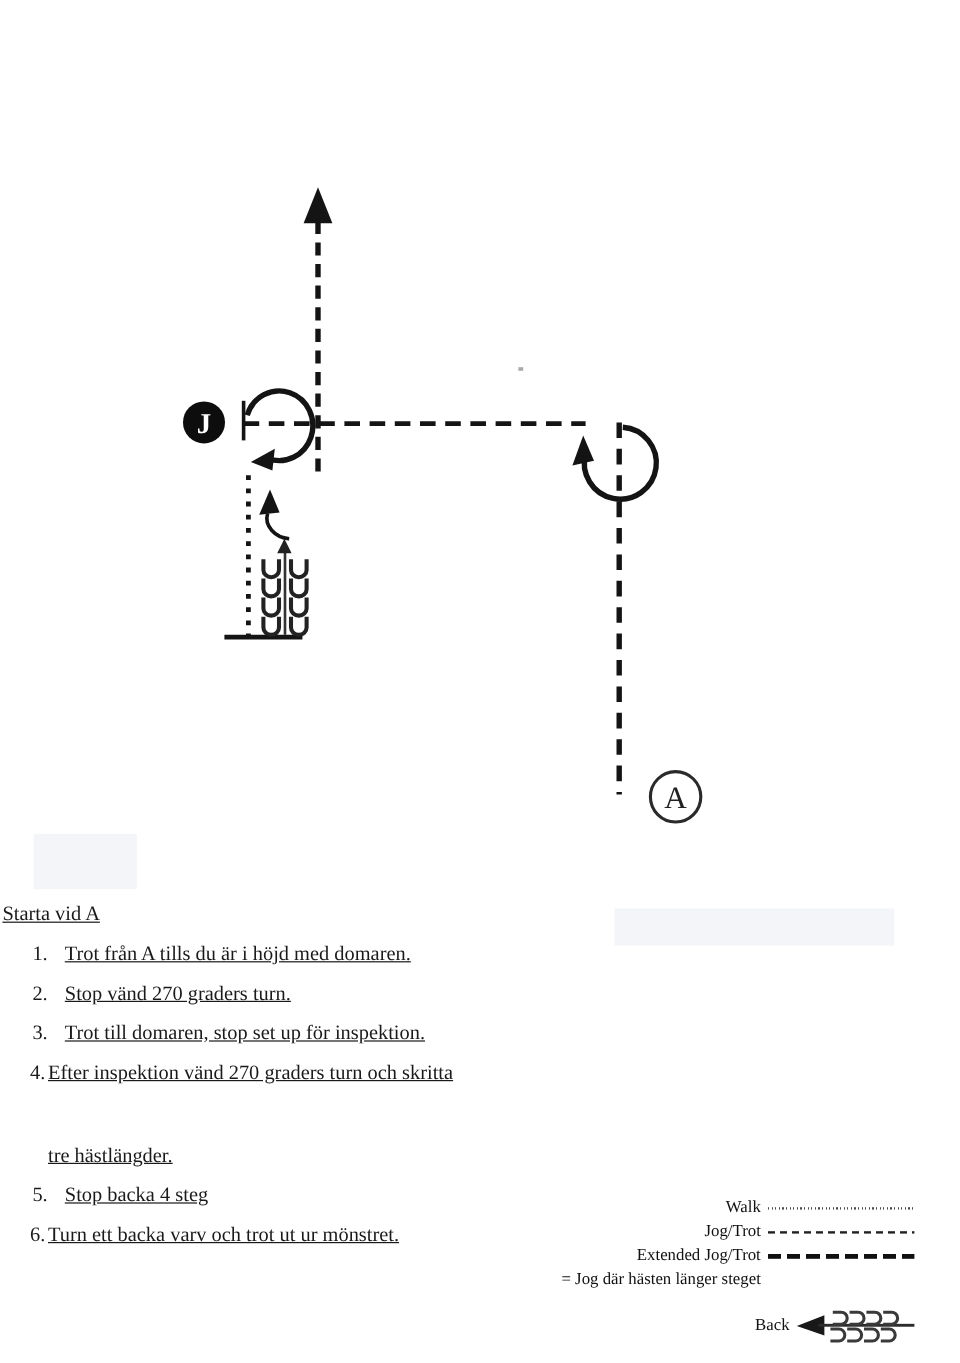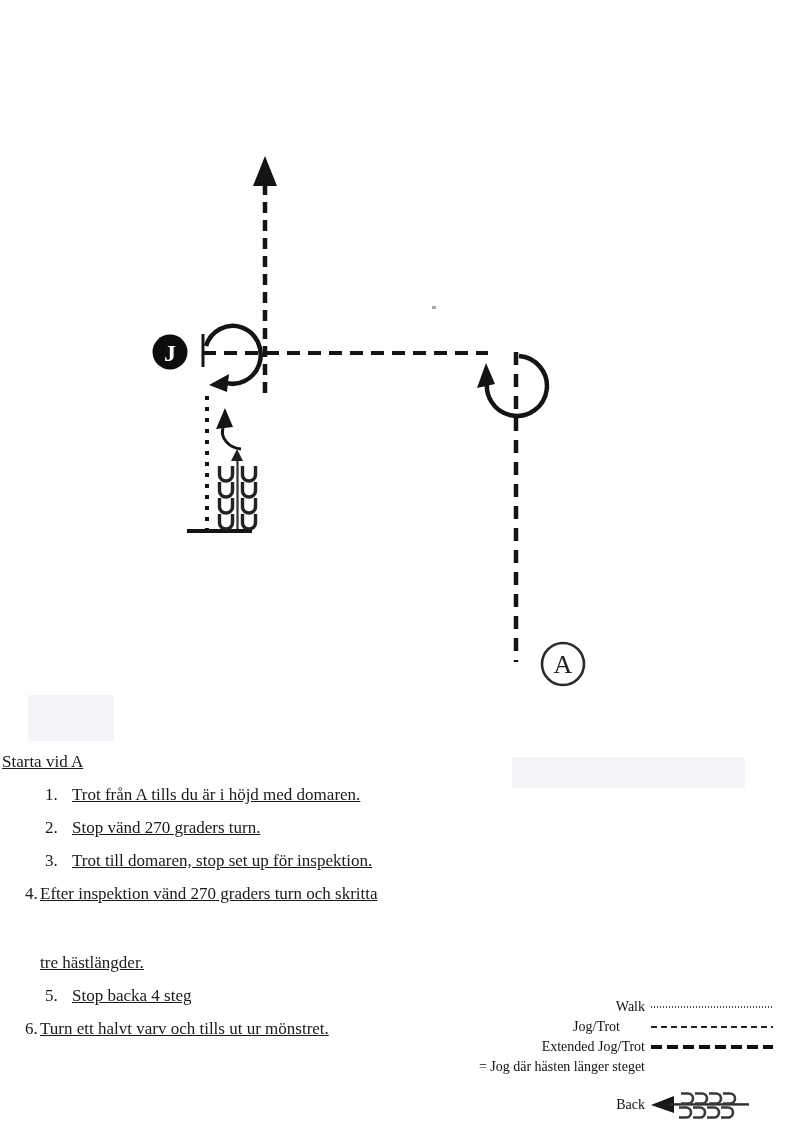--- a/index.html
+++ b/index.html
@@ -19,46 +19,46 @@
 
   .diagram{position:absolute;left:0;top:0;z-index:1;}
 
   .instructions{
     position:absolute;left:0;top:745px;width:640px;
     font-size:17px;line-height:33px;z-index:2;text-decoration:underline;
   }
   .iline{white-space:nowrap;}
   .start{padding-left:2px;}
   .num{display:inline-block;}
-  .row-wide{padding-left:45px;}
+  .row-wide{padding-left:27px;}
   .row-wide .num{width:27px;}
   .row-narrow{padding-left:25px;}
   .row-narrow .num{width:15px;}
   .row-cont{padding-left:40px;margin-top:36px;}
 
   .legend{position:absolute;left:0;top:0;width:800px;height:1136px;z-index:2;pointer-events:none;}
   .lrow{
     position:absolute;left:0;width:762px;height:20px;
     display:flex;justify-content:flex-end;align-items:center;
-    font-size:14px;color:#111;padding-left:11px;
+    font-size:14px;color:#111;
   }
   .llabel{white-space:nowrap;}
   .lline{width:122px;margin-left:6px;flex:0 0 auto;}
   .lline.walk{height:2px;background-image:repeating-linear-gradient(90deg,#4a4a4a 0 1px,transparent 1px 3px);}
   .lline.jog{height:2px;background-image:repeating-linear-gradient(90deg,#222 0 6px,transparent 6px 10px);}
   .lline.ext{height:4px;background-image:repeating-linear-gradient(90deg,#101010 0 11px,transparent 11px 16px);}
   .lline.none{height:1px;background:none;}
   .lline.lope{height:2px;background:#222;}
   .lline.backsym{height:30px;background:none;display:flex;align-items:center;}
   .lrow.r0{top:997px;}
-  .lrow.r1{top:1017px;gap:25px;}
+  .lrow.r1{top:1017px;}
   .lrow.r2{top:1037px;}
   .lrow.r3{top:1057px;}
   .lrow.r4{top:1078px;}
-  .lrow.r5{top:1095px;}
+  .lrow.r5{top:1095px;margin-left:24px;}
 </style>
 </head>
 <body>
 
 <div class="page">
 
   <div class="patch patch1"></div>
   <div class="patch patch2"></div>
 
 
@@ -109,21 +109,21 @@
   </svg>
 
   <div class="instructions">
     <div class="iline start">Starta vid A</div>
     <div class="iline row-wide"><span class="num">1.</span><span>Trot från A tills du är i höjd med domaren.</span></div>
     <div class="iline row-wide"><span class="num">2.</span><span>Stop vänd 270 graders turn.</span></div>
     <div class="iline row-wide"><span class="num">3.</span><span>Trot till domaren, stop set up för inspektion.</span></div>
     <div class="iline row-narrow"><span class="num">4.</span><span>Efter inspektion vänd 270 graders turn och skritta</span></div>
     <div class="iline row-cont"><span>tre hästlängder.</span></div>
     <div class="iline row-wide"><span class="num">5.</span><span>Stop backa 4 steg</span></div>
-    <div class="iline row-narrow"><span class="num">6.</span><span>Turn ett halvt varv och tills ut ur mönstret.</span></div>
+    <div class="iline row-narrow"><span class="num">6.</span><span>Turn ett backa varv och trot ut ur mönstret.</span></div>
   </div>
 
   <div class="legend">
     <div class="lrow r0">
       <span class="llabel">Walk</span>
       <span class="lline walk"></span>
     </div>
     <div class="lrow r1">
       <span class="llabel">Jog/Trot</span>
       <span class="lline jog"></span>

